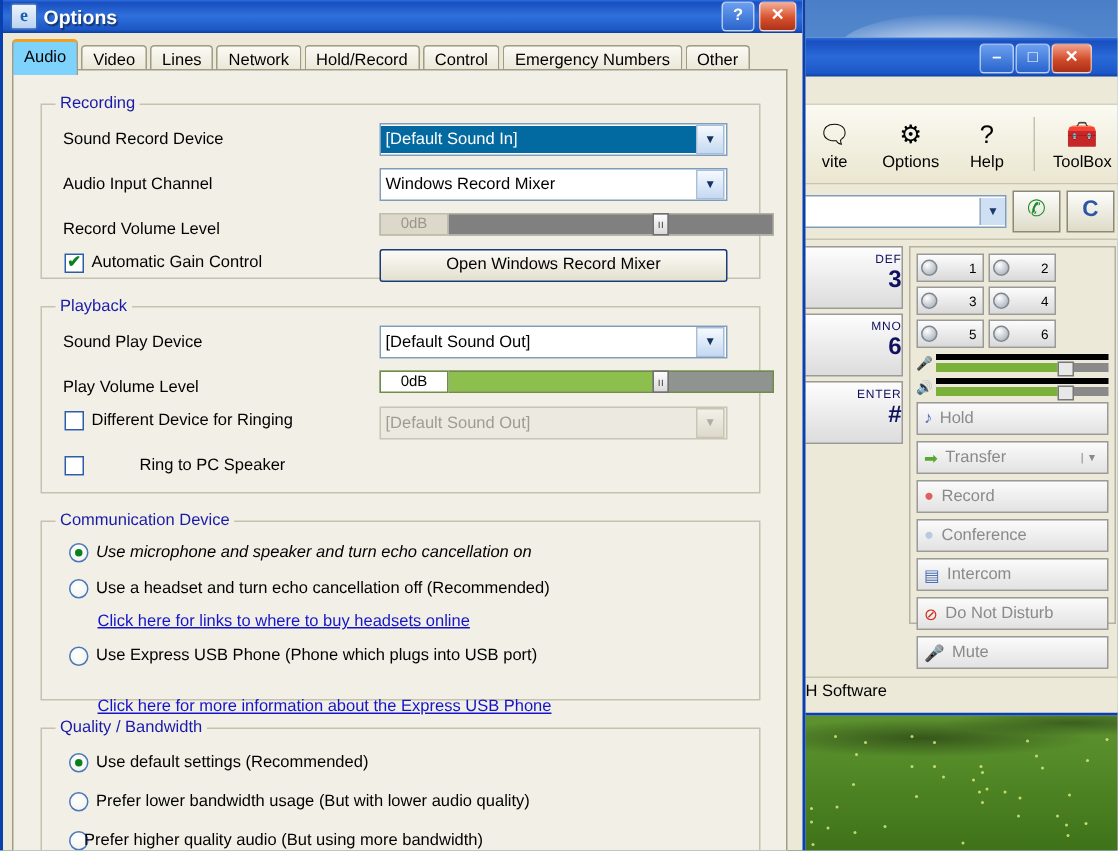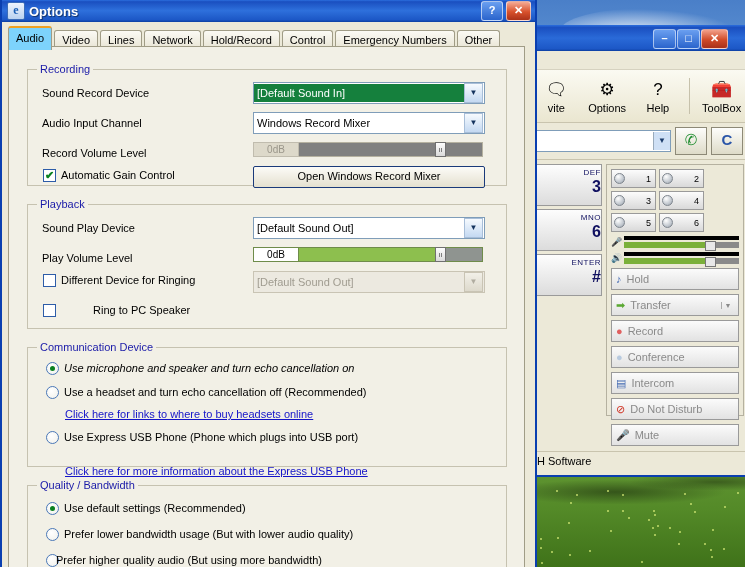--- a/index.html
+++ b/index.html
@@ -104,26 +104,26 @@
   .gbox{position:absolute;border:1px solid #c6c2b0;background:transparent;}
   .gtitle{position:absolute;top:-7px;left:9px;background:#f2f0e6;padding:0 3px;
     color:#1a1aa8;font-size:11px;}
   .lbl{position:absolute;font-size:11px;color:#000;}
   .combo{position:absolute;height:20px;background:#fff;border:1px solid #7f9db9;display:flex;align-items:center;}
   .combo .ctext{padding-left:3px;font-size:11px;flex:1;white-space:nowrap;overflow:hidden;}
   .combo .carrow{width:17px;height:18px;margin-right:1px;
     background:linear-gradient(to bottom,#f6fafe,#c4d9f2);border:1px solid #a8bed8;
     text-align:center;font-size:8px;line-height:17px;color:#14335e;}
   .combo.sel{border:1px solid #7f9db9;}
-  .combo.sel .ctext{background:#15803d;color:#fff;height:18px;line-height:18px;}
+  .combo.sel .ctext{background:#0369a1;color:#fff;height:18px;line-height:18px;}
   .combo.dis{background:#ece9e0;border:1px solid #c9c4b4;}
   .combo.dis .ctext{color:#a09c90;}
   .combo.dis .carrow{background:linear-gradient(to bottom,#f2f0e8,#ddd9cc);border-color:#c9c4b4;color:#b0aca0;}
 
-  .slider{position:absolute;height:15px;}
+  .slider{position:absolute;height:15px;padding-left:33px;}
   .sl-track{position:absolute;inset:0;}
   .sl-cap{position:absolute;left:0;top:0;height:15px;width:46px;box-sizing:border-box;
     text-align:center;font-size:10px;line-height:13px;}
   .sl-knob{position:absolute;top:0;width:11px;height:15px;box-sizing:border-box;
     background:linear-gradient(to bottom,#fdfdfd,#dadada);border:1px solid #707070;
     font-size:8px;text-align:center;line-height:13px;color:#555;}
 
   .btn{position:absolute;background:linear-gradient(to bottom,#fcfbf7,#e4e0cf);
     border:1px solid #1a3a7a;border-radius:2px;font-size:11px;text-align:center;}
   .cbx{position:absolute;width:13px;height:13px;background:#fff;border:1px solid #2d5ca8;

